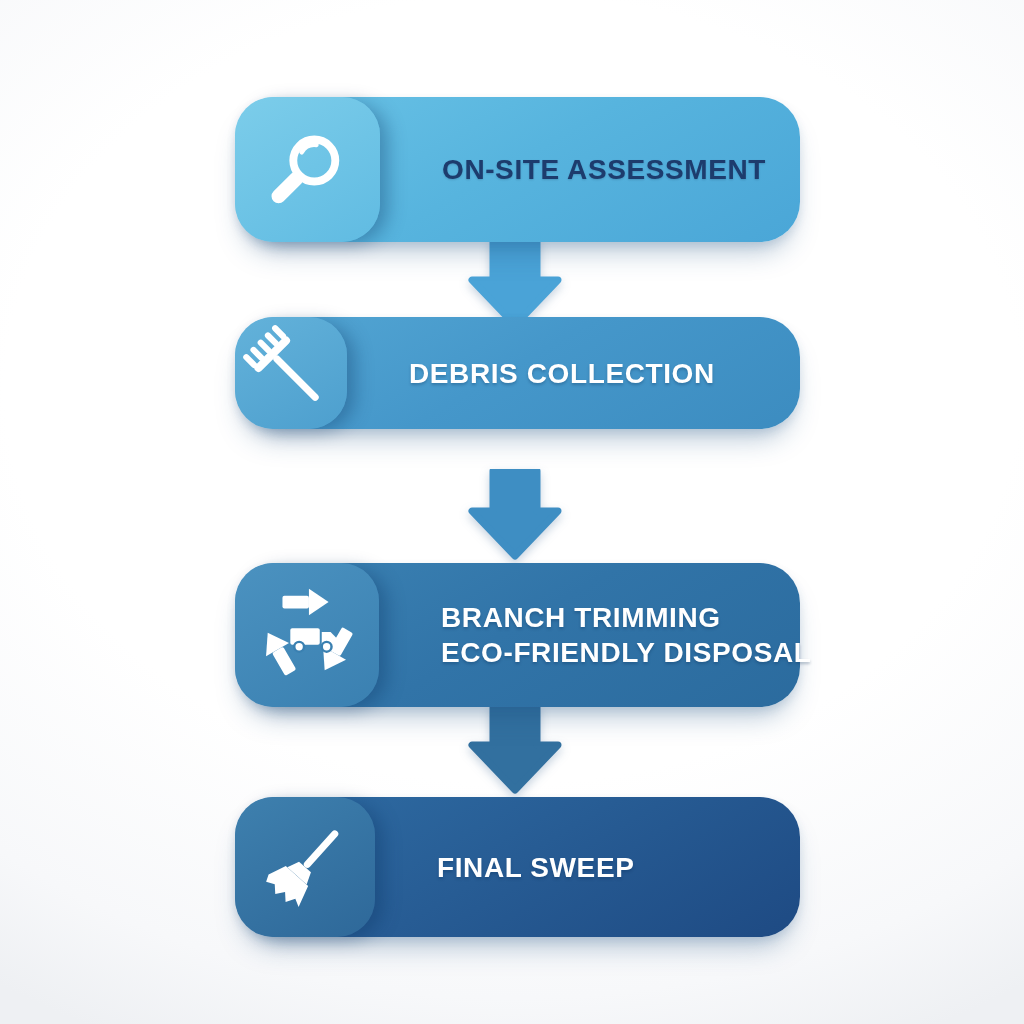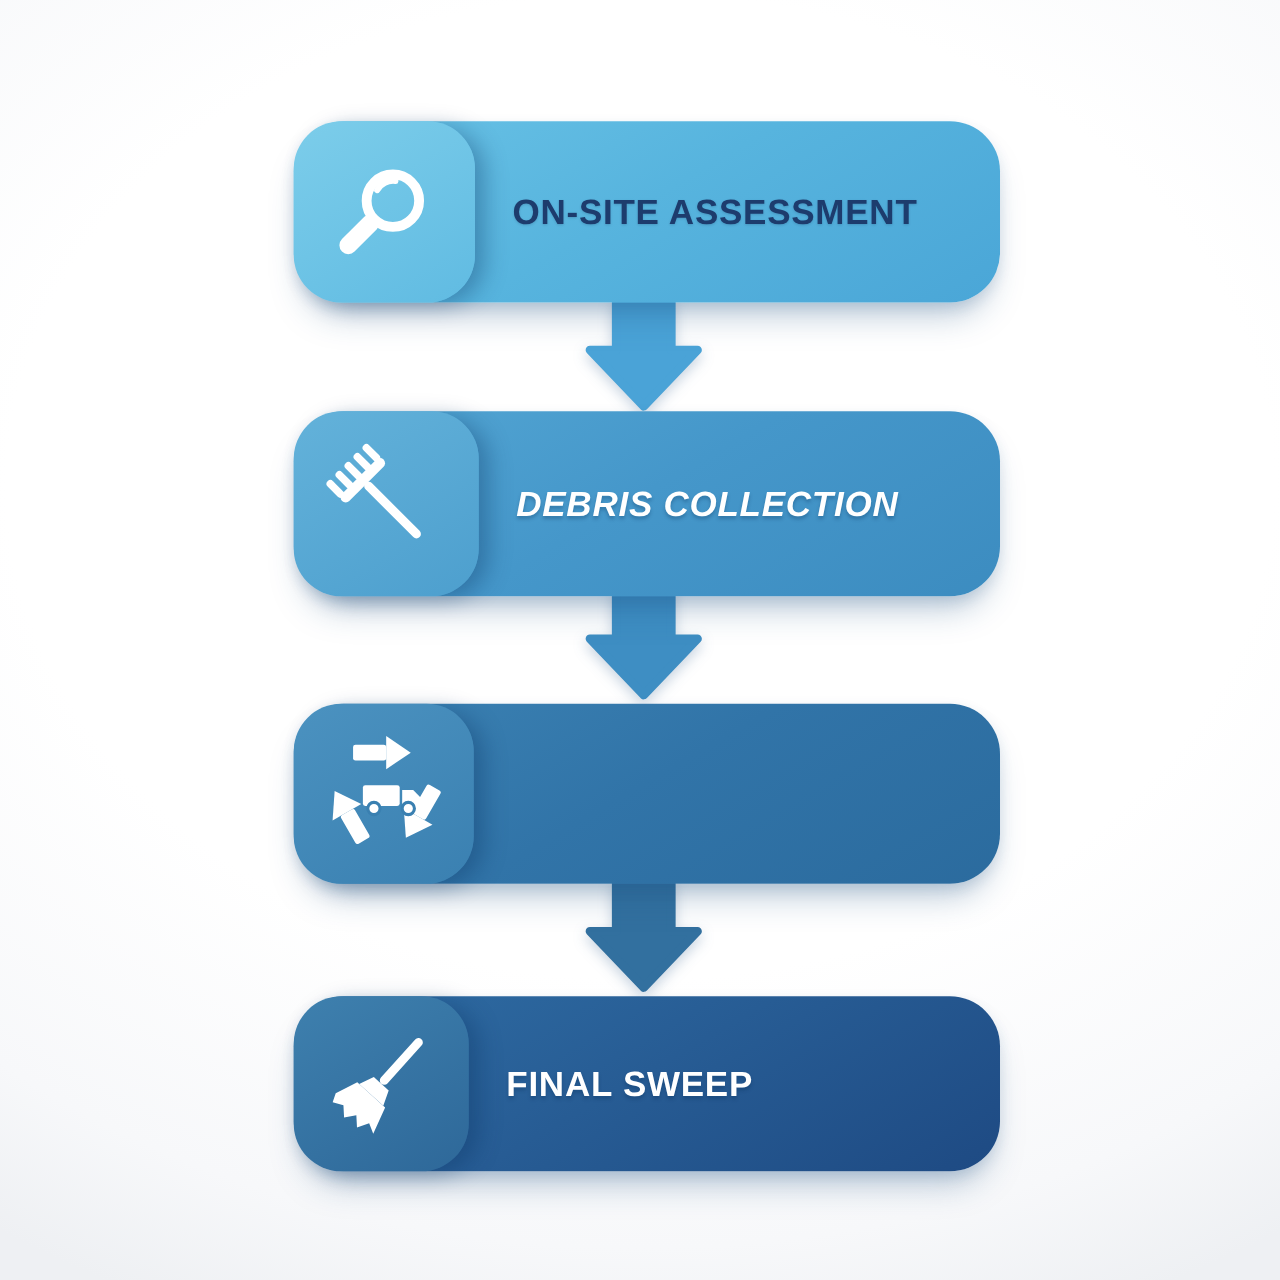--- a/index.html
+++ b/index.html
@@ -16,23 +16,24 @@
   }
   .step-box{
     position:absolute;
     left:235px;
     width:565px;
     border-radius:40px;
     display:flex;
     align-items:center;
     box-shadow:0 18px 28px -10px rgba(30,80,130,0.35), 0 4px 10px rgba(30,80,130,0.12);
     z-index:2;
+    gap:32px;
   }
   #step-1{top:97px;height:145px;}
-  #step-2{top:329px;height:148px;font-style:italic;}
+  #step-2{top:317px;height:112px;}
   #step-3{top:563px;height:144px;}
   #step-4{top:797px;height:140px;align-items:center;}
   .icon-tile{
     flex:0 0 auto;
     height:100%;
     aspect-ratio:1/1;
     border-radius:38px;
     display:flex;
     align-items:center;
     justify-content:center;
@@ -147,20 +148,24 @@
           </g>
           <g>
             <rect x="38" y="48" width="30" height="17" rx="2" fill="#ffffff"></rect>
             <path d="M70 52 h9 l8 8 v5 h-17 z" fill="#ffffff"></path>
             <circle cx="47" cy="67" r="5" fill="#ffffff" stroke="#3a80b1" stroke-width="2.5"></circle>
             <circle cx="75" cy="67" r="5" fill="#ffffff" stroke="#3a80b1" stroke-width="2.5"></circle>
           </g>
         </svg>
       </span>
     </div>
+    <div class="label-wrap">
+      <div class="label-line" style=";color:#ffffff">BRANCH TRIMMING</div>
+      <div class="label-line" style=";color:#ffffff">ECO-FRIENDLY DISPOSAL</div>
+    </div>
   </div>
 
   <div class="flow-arrow" id="arrow-3" style=";color:#32709f">
     <svg viewBox="0 0 100 92" width="100" height="92">
       <polygon points="28,2 72,2 72,42 93,42 50,87 7,42 28,42" fill="currentColor" stroke="currentColor" stroke-width="7" stroke-linejoin="round"></polygon>
     </svg>
   </div>
 
   <div class="step-box text-light" id="step-4" style=";background:linear-gradient(150deg,#2f6da4 0%,#275c94 48%,#1e4a83 100%)">
     <div class="icon-tile" style=";background:linear-gradient(150deg,#3e80ae 0%,#2e6899 100%)">

